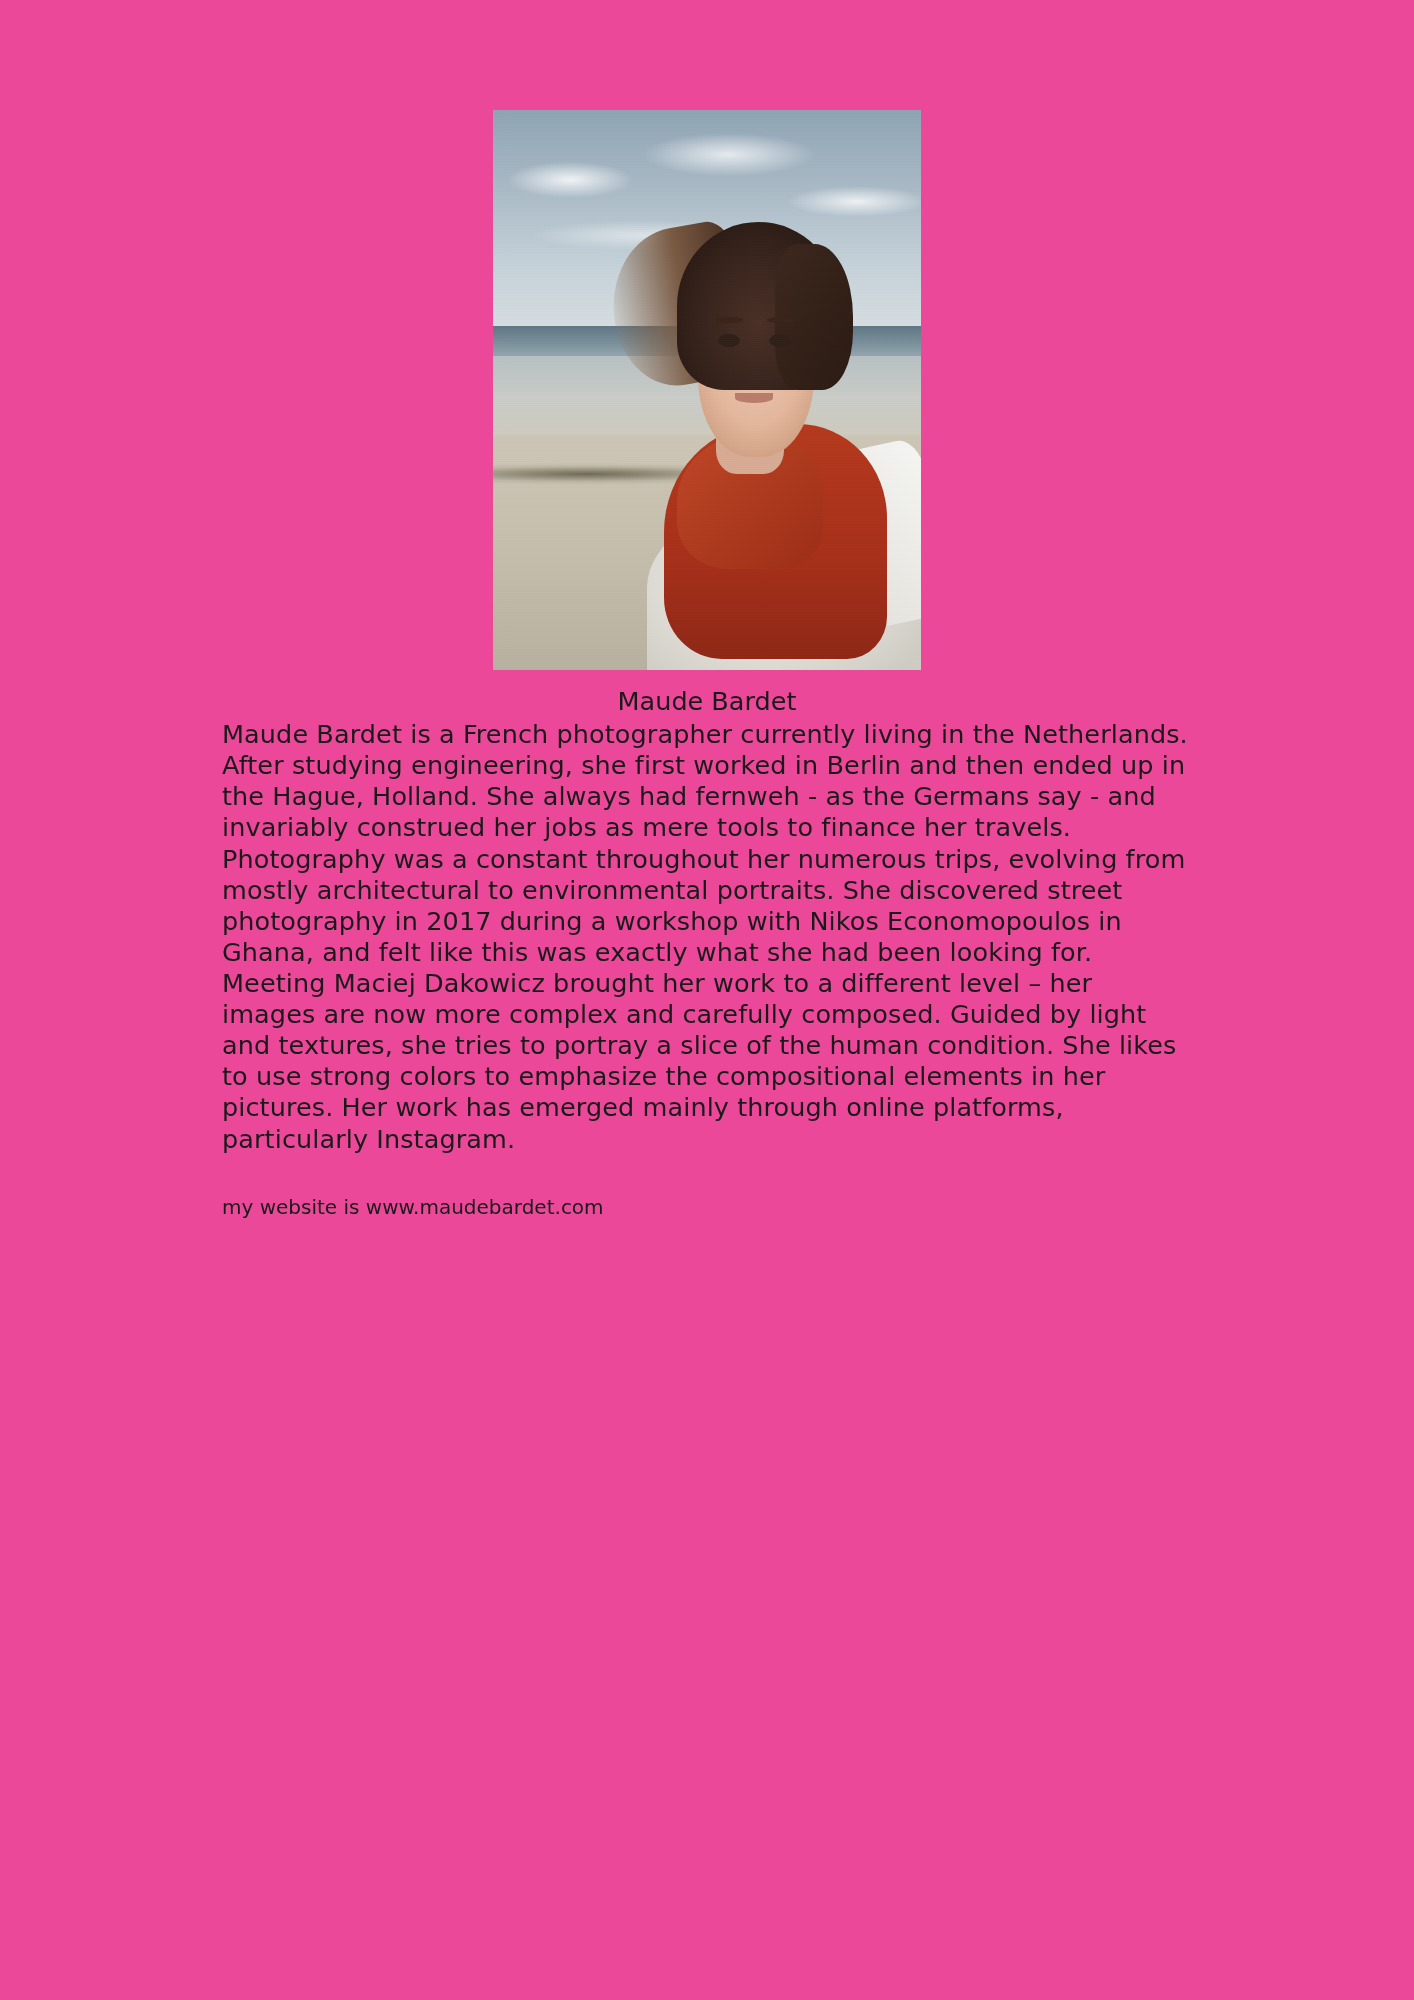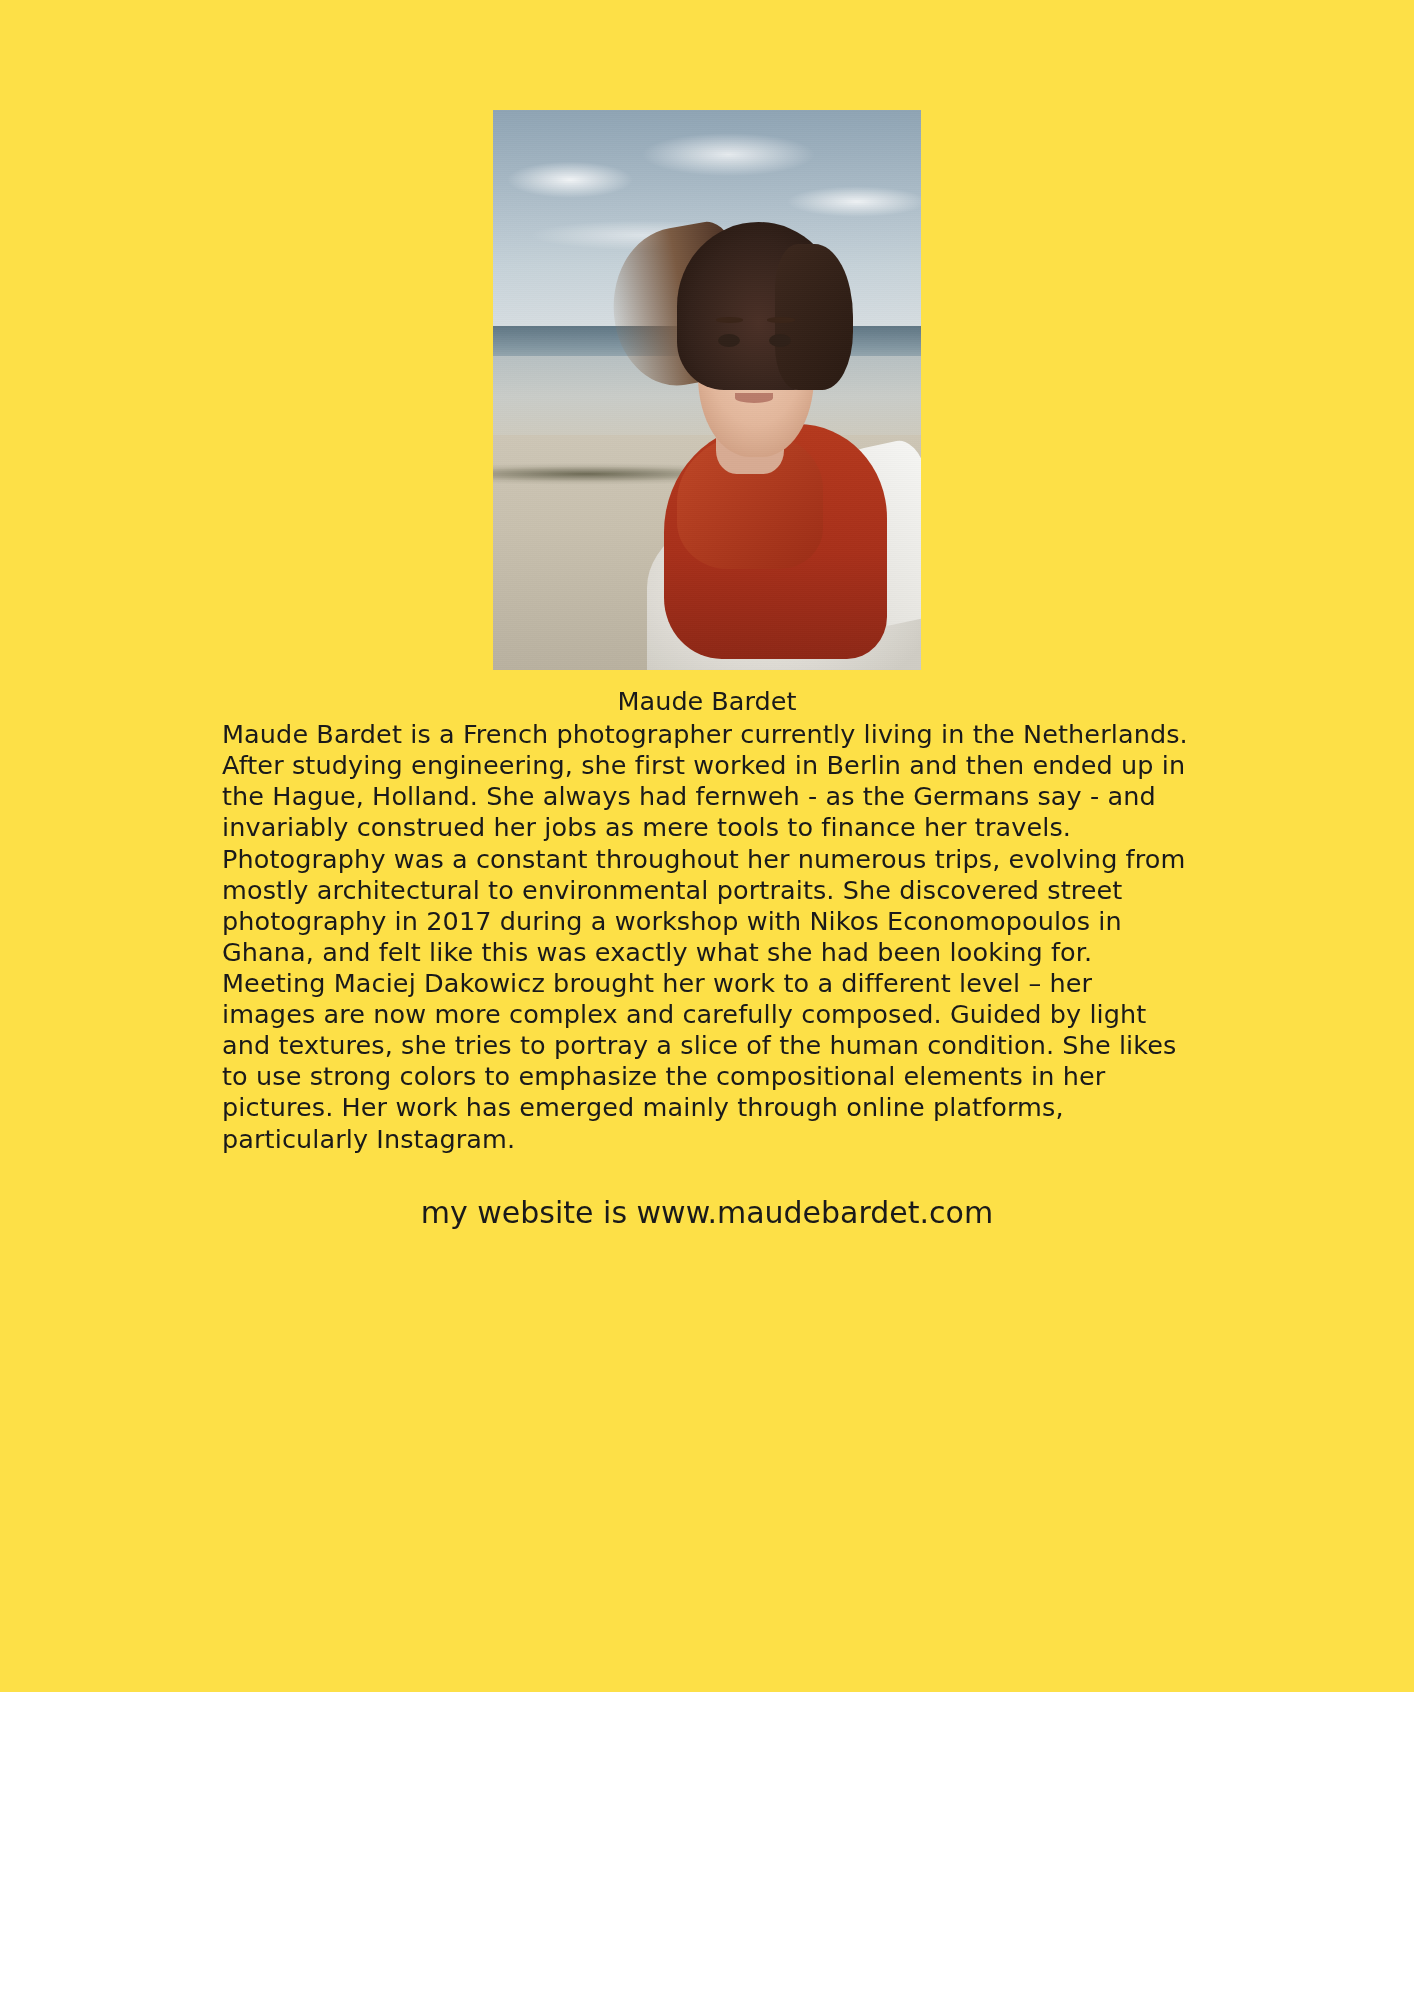--- a/index.html
+++ b/index.html
@@ -10,22 +10,22 @@
   body {
     width: 1414px;
     height: 2000px;
     font-family: "DejaVu Sans", sans-serif;
     color: #1a1a1a;
     overflow: hidden;
   }
   .page {
     position: relative;
     width: 1414px;
-    height: 1692px;
-    background: #fde047;
+    height: 2000px;
+    background: #ec4899;
   }
   .content {
     position: absolute;
     left: 222px;
     top: 110px;
     width: 970px;
   }
   .photo-wrap {
     display: flex;
     justify-content: center;
@@ -218,22 +218,22 @@
     line-height: 1.22;
   }
   .bio {
     margin-top: 2px;
     font-size: 25.5px;
     line-height: 1.22;
     letter-spacing: 0.1px;
   }
   .website {
     margin-top: 40px;
-    text-align: center;
-    font-size: 30px;
+    text-align: left;
+    font-size: 20px;
     line-height: 1.22;
   }
 </style>
 </head>
 <body>
 
 <div class="page">
   <div class="content">
 
     <div class="photo-wrap">

